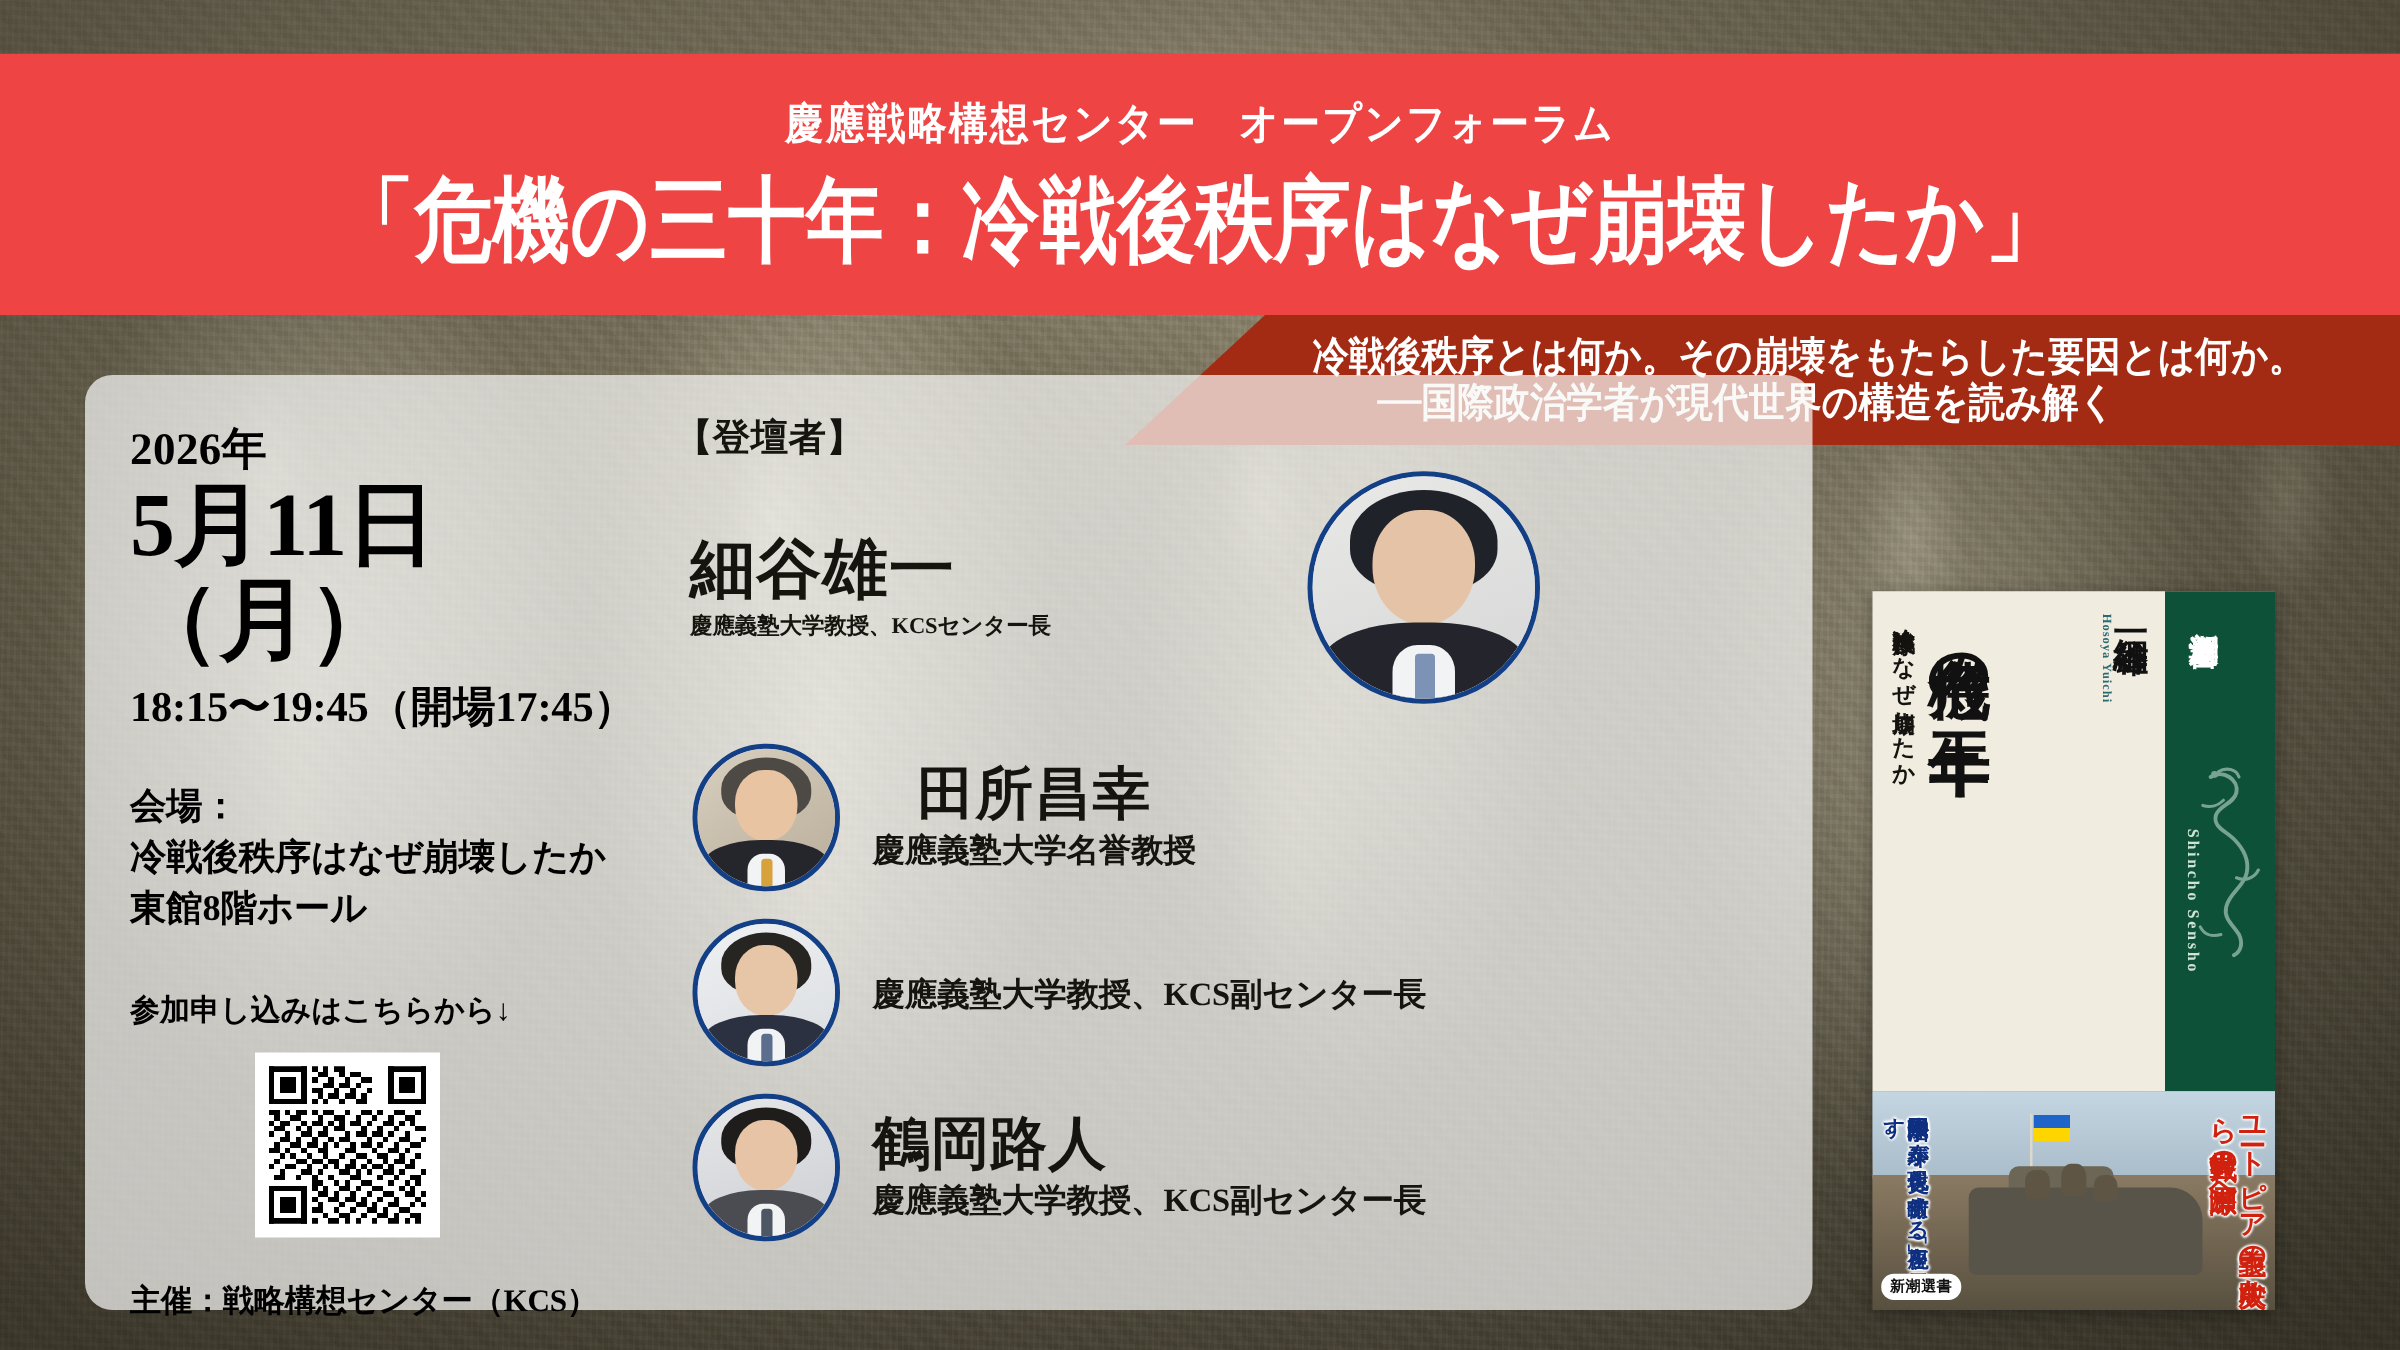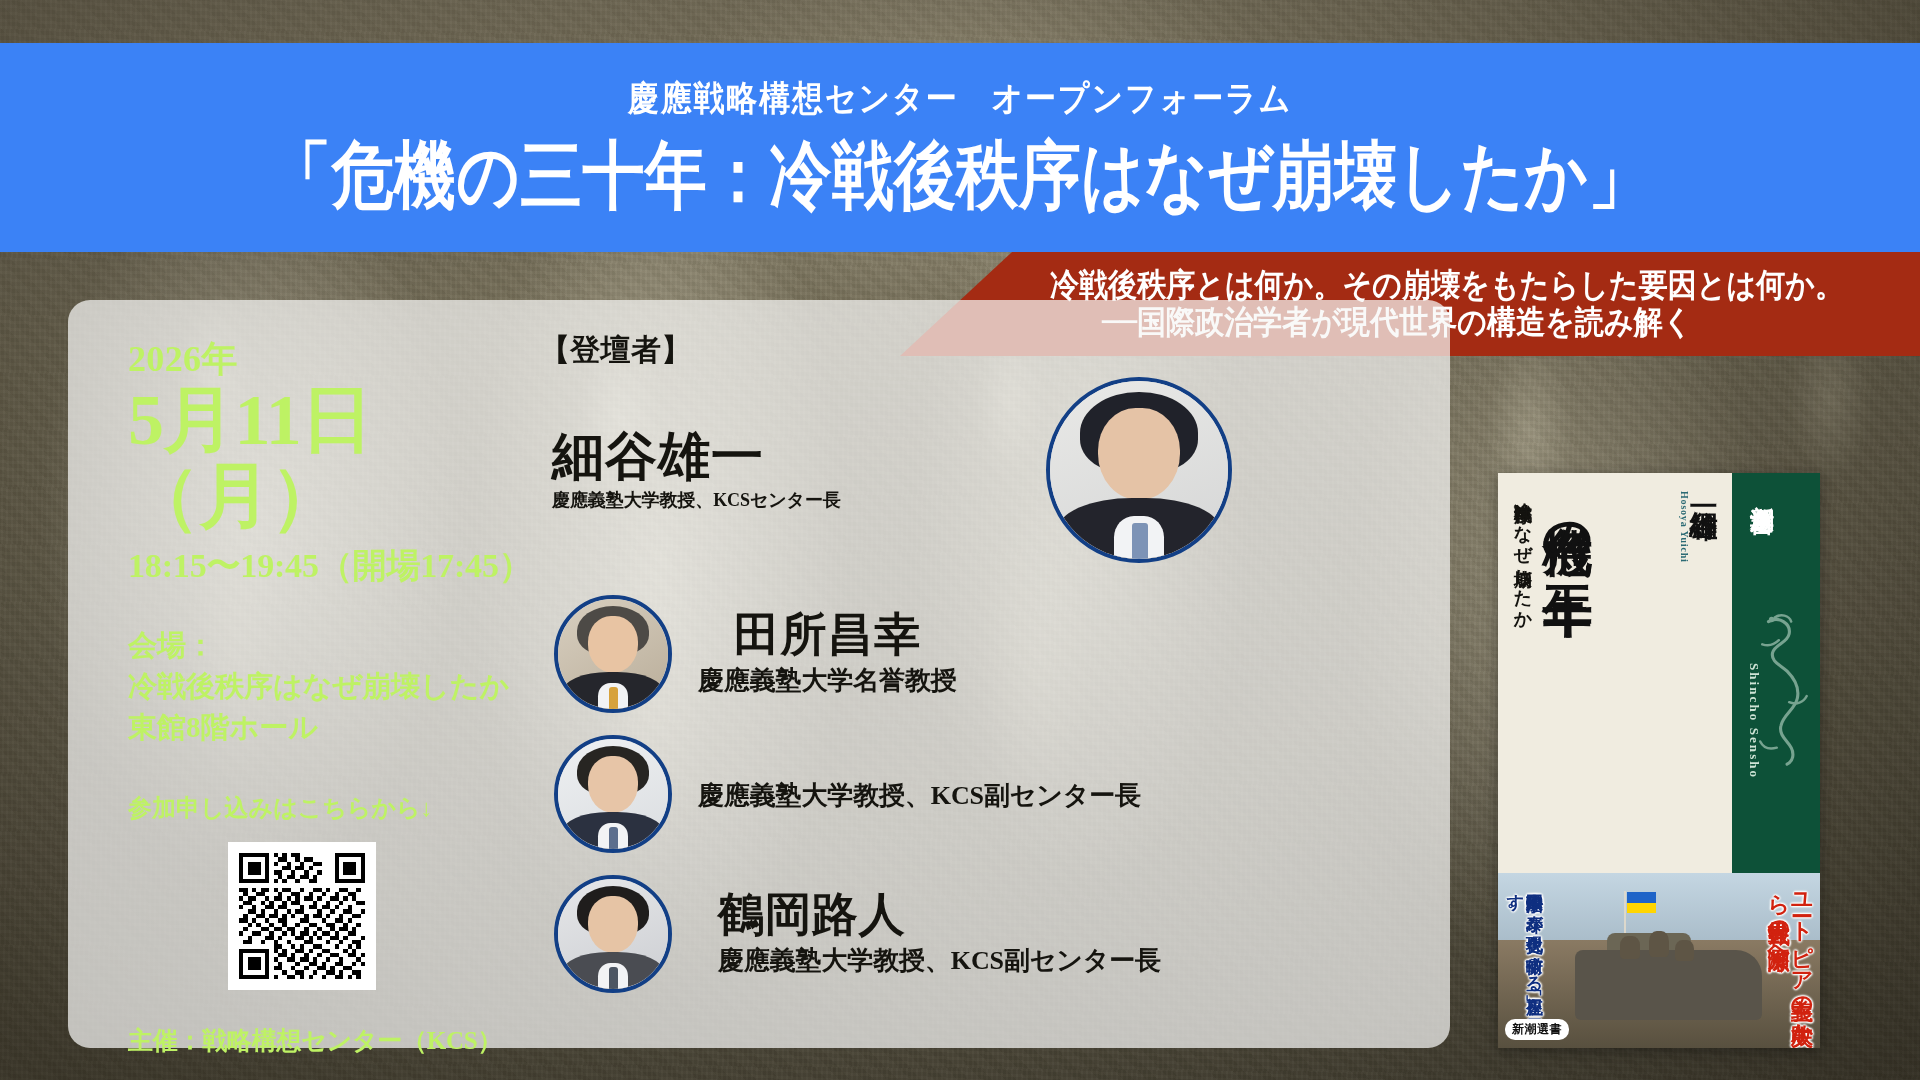--- a/index.html
+++ b/index.html
@@ -45,21 +45,21 @@
     filter:blur(3px);
   }
   .bg-vignette {
     position:absolute; inset:0;
     background:radial-gradient(ellipse 1250px 800px at 50% 48%, rgba(0,0,0,0) 40%, rgba(24,20,12,.45) 100%);
   }
 
   
   .header-band {
     position:absolute; left:0; top:43px; width:1920px; height:209px;
-    background:#3b82f6;
+    background:#ef4444;
     display:flex; flex-direction:column; align-items:center; justify-content:center;
   }
   .eyebrow {
     color:#fff; font-size:31px; letter-spacing:.06em; font-weight:700;
     font-family:"DejaVu Sans","Liberation Sans",sans-serif;
     transform:scaleY(1.12); margin-bottom:14px;
   }
   .main-title {
     color:#fff; font-size:62px; font-weight:700; letter-spacing:.005em;
     font-family:"DejaVu Sans","Liberation Sans",sans-serif;
@@ -82,21 +82,21 @@
   .red-line.second { padding-left:52px; }
 
   
   .card {
     position:absolute; left:68px; top:300px; width:1382px; height:748px;
     background:rgba(247,247,245,.72);
     border-radius:22px;
   }
 
   
-  .left-col { position:absolute; left:128px; top:335px; width:440px; color:#bef264;font-family:Liberation Serif, serif; }
+  .left-col { position:absolute; left:104px; top:335px; width:440px; color:#000000;font-family:Liberation Serif, serif; }
   .year { font-size:36px; font-weight:700; letter-spacing:.01em; }
   .bigdate {
     font-size:72px; font-weight:700; line-height:1.06; margin-top:-2px; letter-spacing:-.01em;
   }
   .time { font-size:34px; font-weight:700; margin-top:8px; letter-spacing:-.005em; }
   .venue-block { margin-top:36px; font-size:29px; font-weight:700; line-height:1.42; }
   .apply-line { margin-top:44px; font-size:24px; font-weight:700; }
 
   
   .qr-wrap {
@@ -553,21 +553,21 @@
           <div class="body"></div>
             <div class="shirt"></div>
             <div class="tie"></div>
         </div>
       </div>
       <div style="margin-left:26px;">
         <div class="sp-title">慶應義塾大学教授、KCS副センター長</div>
       </div>
     </div>
 
-    <div class="sp-row" style="margin-top:22px; padding-left:14px;gap:20px;">
+    <div class="sp-row" style="margin-top:22px; padding-left:14px;">
       <div class="portrait sm">
         <div class="face sp4">
           <div class="bgf"></div>
             <div class="hair"></div>
             <div class="head"></div>
           <div class="body"></div>
             <div class="shirt"></div>
             <div class="tie"></div>
         </div>
       </div>

